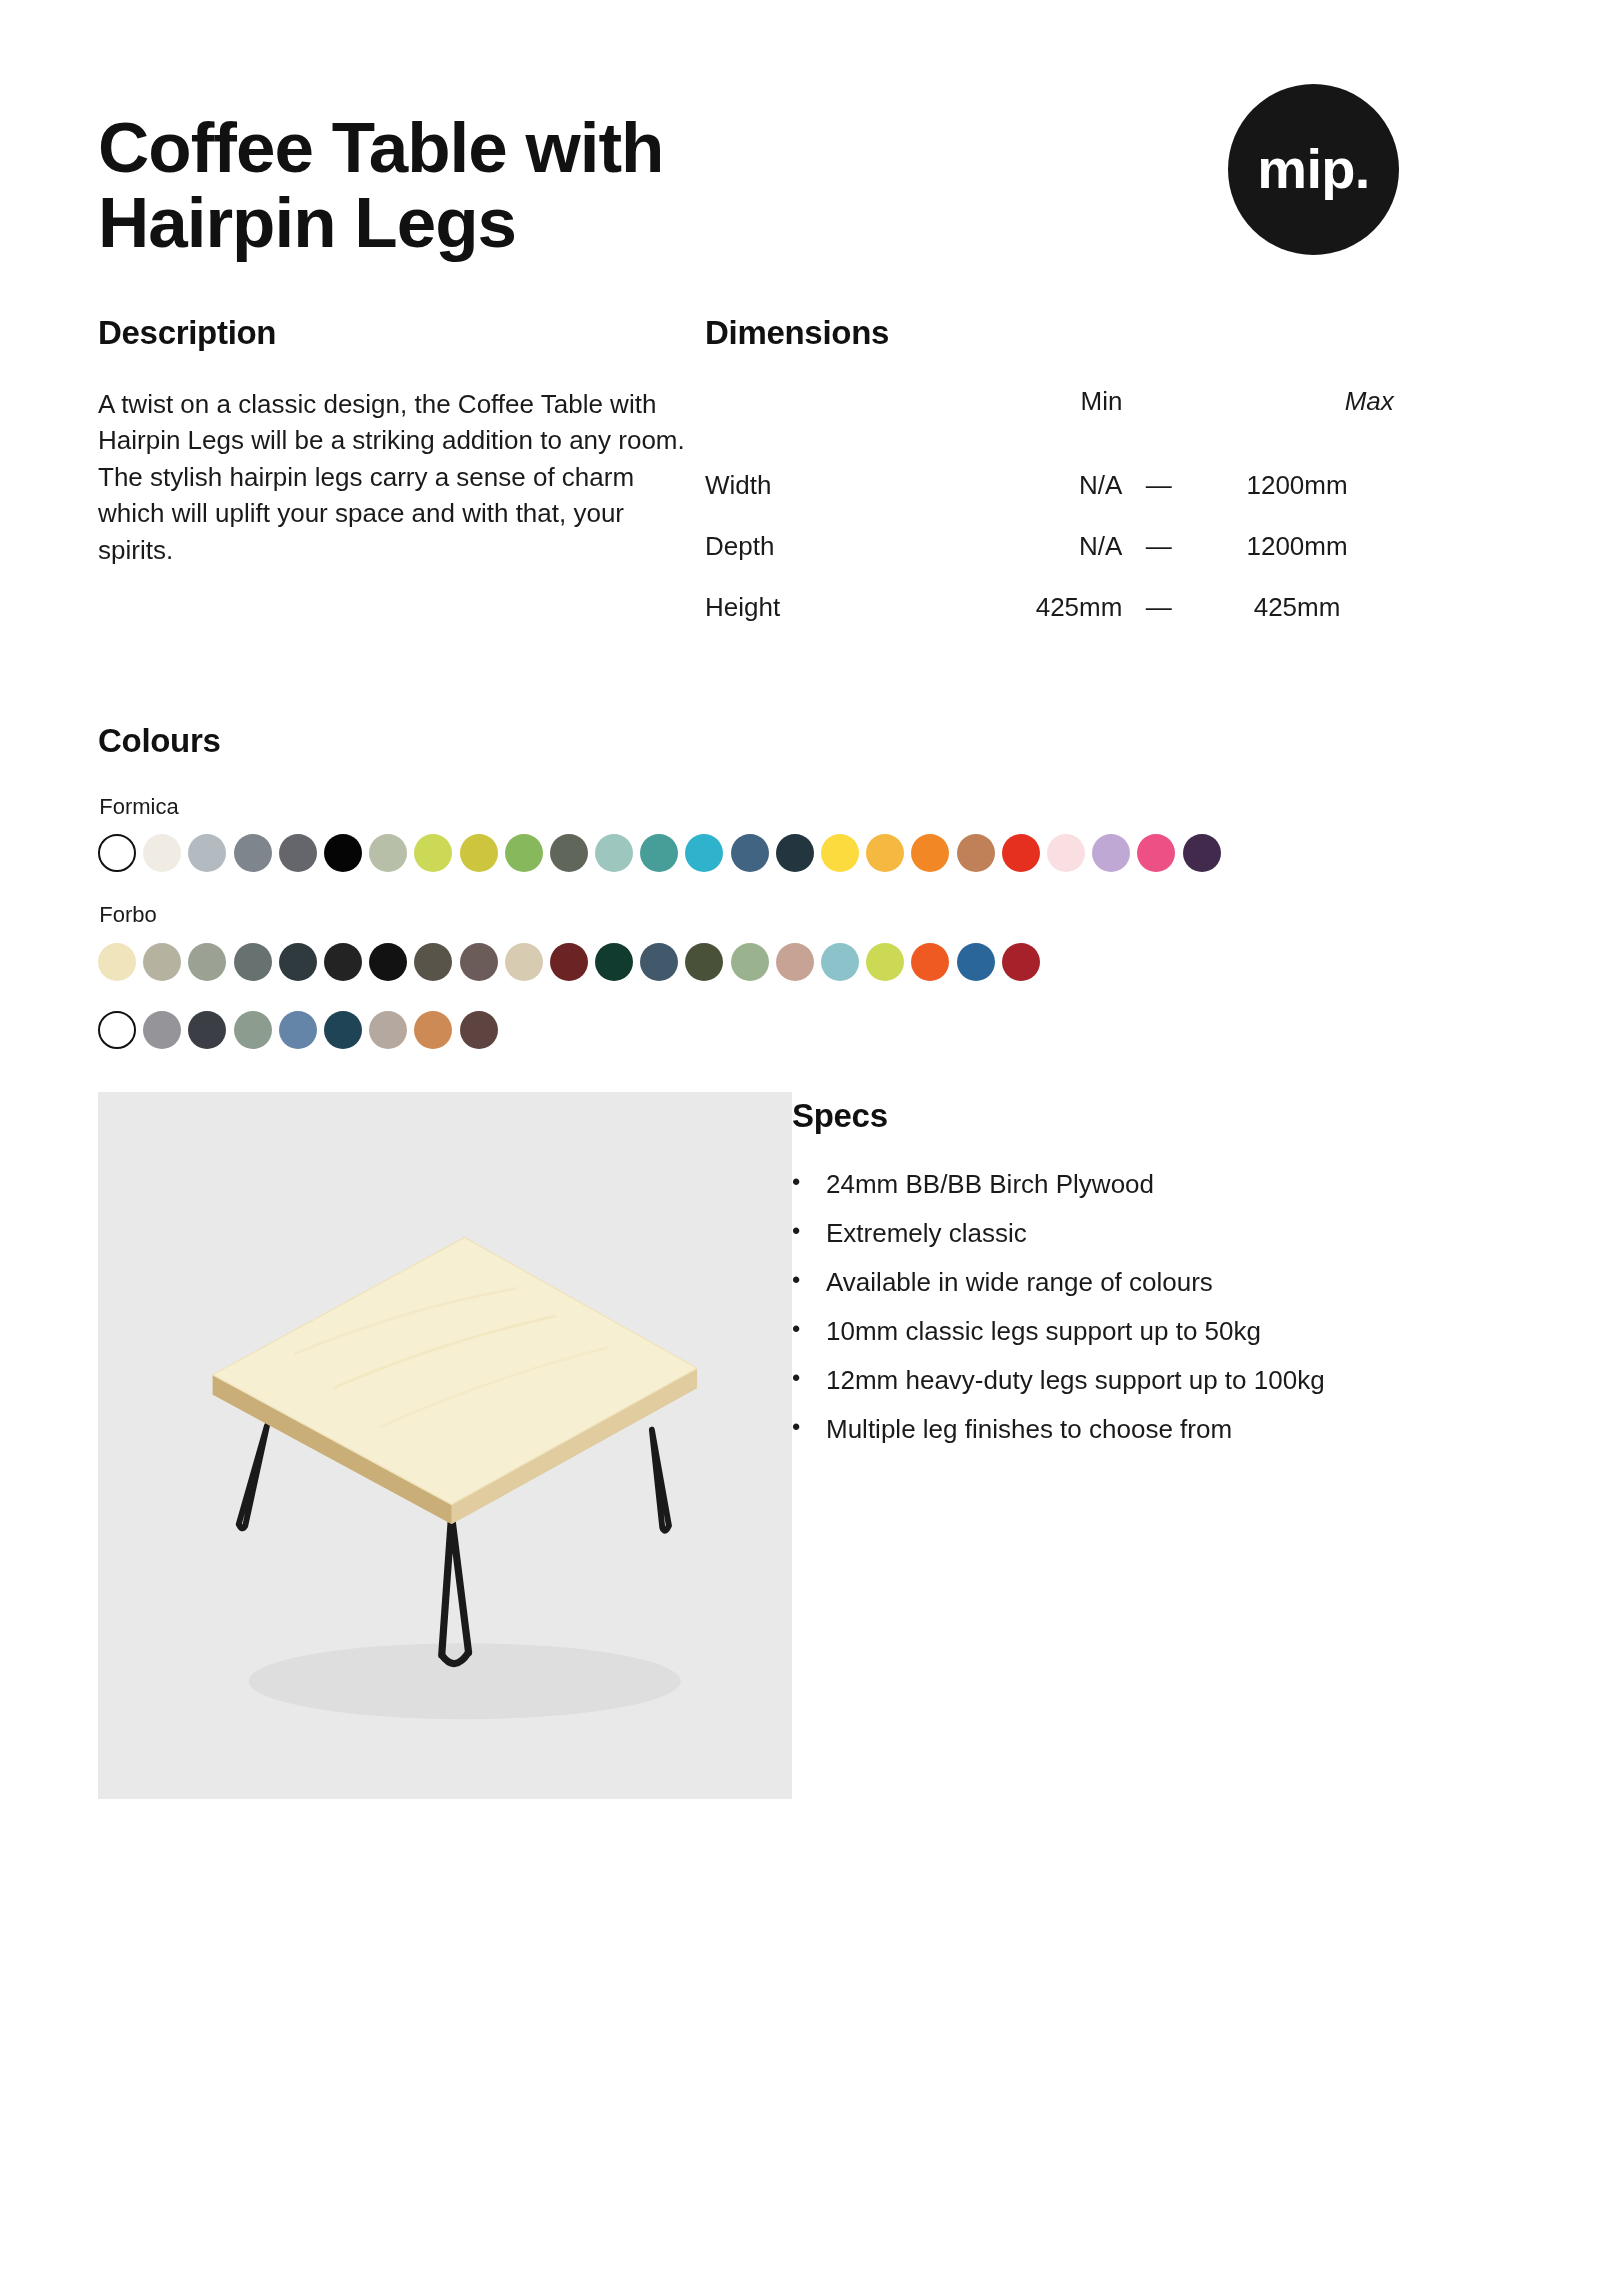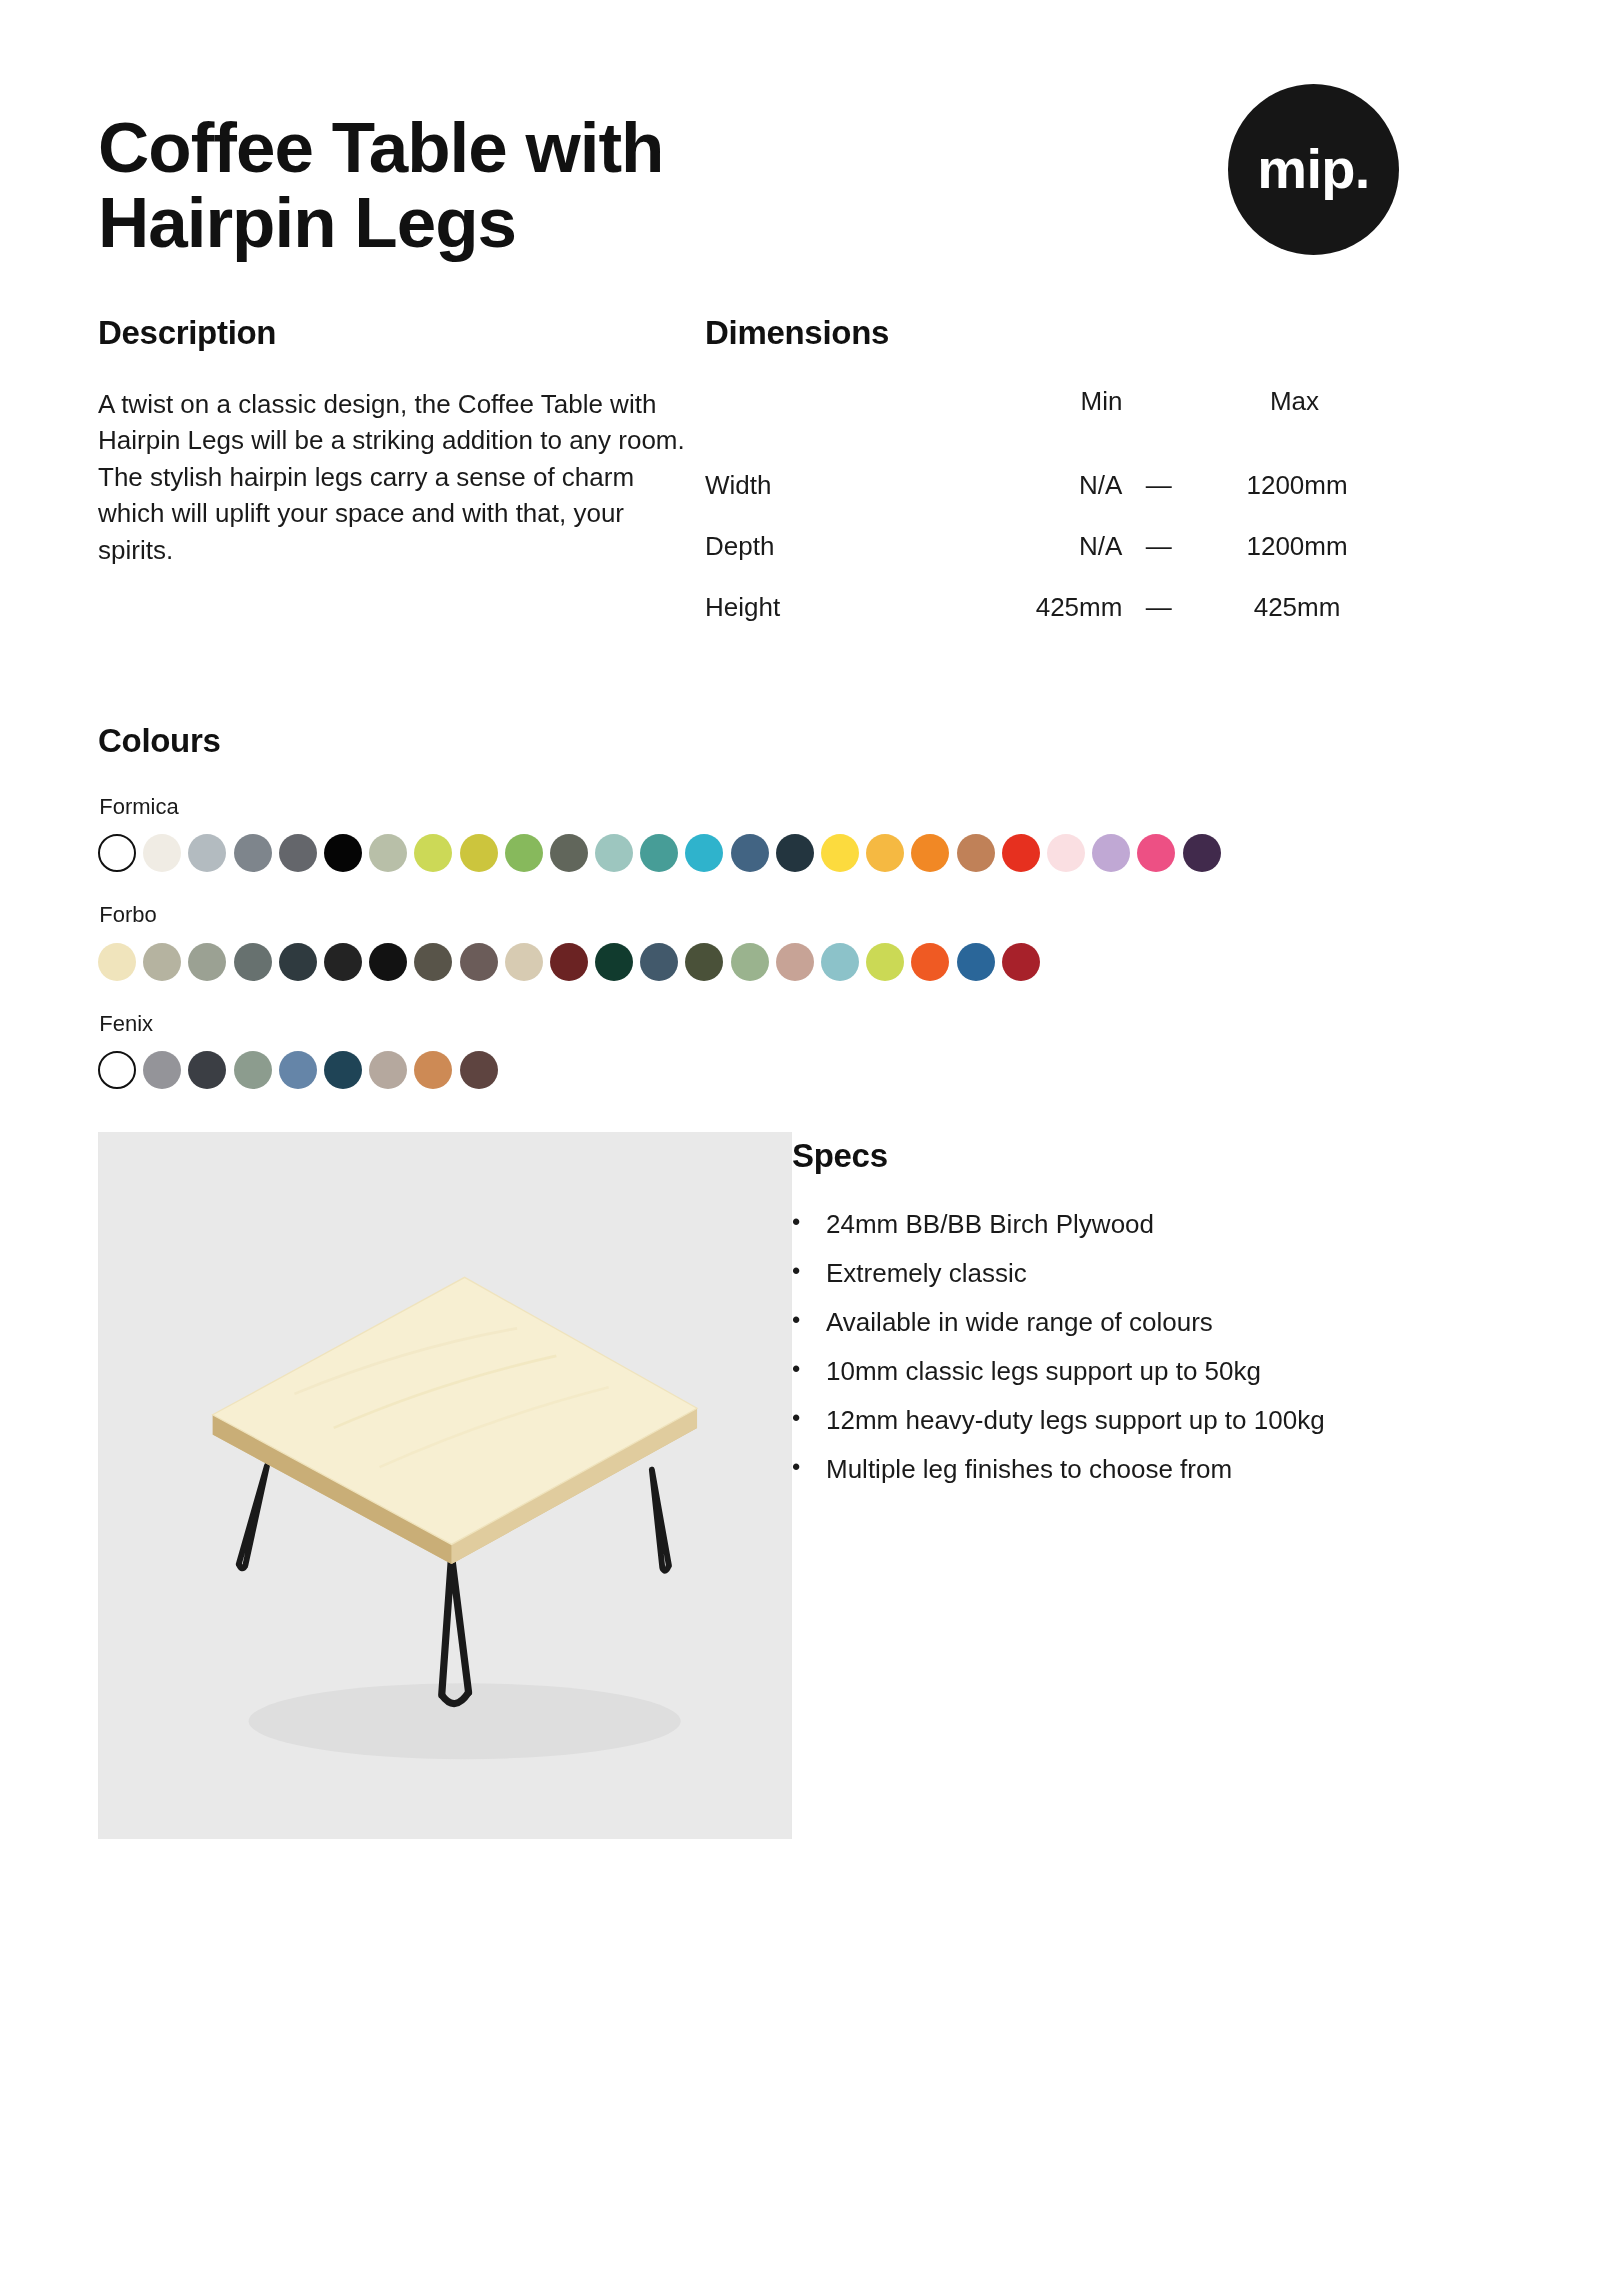--- a/index.html
+++ b/index.html
@@ -43,21 +43,21 @@
   .dim-table th {
     font-weight:normal; text-align:center; padding:0 0 38px 0; font-size:26px; color:#1a1a1a;
   }
   .dim-table th.blank { width:216px; }
   .dim-table td { padding:15px 0; font-size:26px; }
   .dim-table td.label { text-align:left; width:216px; }
   .dim-table td.min { text-align:right; width:157px; }
   .dim-table td.dash { text-align:center; width:65px; color:#1a1a1a; }
   .dim-table td.max { text-align:center; width:177px; }
   .dim-table th.min-h { text-align:right; width:157px; }
-  .dim-table th.max-h { width:177px; padding-right:5.2px; }
+  .dim-table th.max-h { text-align:right; width:177px; padding-right:5.2px;font-style:italic; }
 
   
   .colours { margin-top:84px; }
   .swatch-group { margin-bottom:30px; }
   .swatch-label { font-size:22px; margin:0 0 14.4px 1.3px; color:#1a1a1a; }
   .swatch-row { display:flex; flex-wrap:nowrap; gap:7.2px; }
   .swatch { width:38px; height:38px; border-radius:50%; flex:0 0 auto; box-sizing:border-box; }
   .swatch.outlined { border:2px solid #111111; background:#ffffff; }
 
   
@@ -184,21 +184,20 @@
           <div class="swatch" style="background: rgb(199, 163, 150);"></div>
           <div class="swatch" style="background: rgb(140, 194, 201);"></div>
           <div class="swatch" style="background: rgb(203, 217, 85);"></div>
           <div class="swatch" style="background: rgb(239, 90, 35);"></div>
           <div class="swatch" style="background: rgb(42, 102, 153);"></div>
           <div class="swatch" style="background: rgb(167, 33, 42);"></div>
         </div>
     </div>
 
     <div class="swatch-group">
-      <div class="swatch-label">Fenix</div>
       <div class="swatch-row">
           <div class="swatch outlined"></div>
           <div class="swatch" style="background: rgb(148, 148, 153);"></div>
           <div class="swatch" style="background: rgb(59, 62, 68);"></div>
           <div class="swatch" style="background: rgb(140, 156, 142);"></div>
           <div class="swatch" style="background: rgb(101, 133, 168);"></div>
           <div class="swatch" style="background: rgb(31, 68, 86);"></div>
           <div class="swatch" style="background: rgb(181, 168, 158);"></div>
           <div class="swatch" style="background: rgb(205, 138, 85);"></div>
           <div class="swatch" style="background: rgb(94, 68, 64);"></div>

